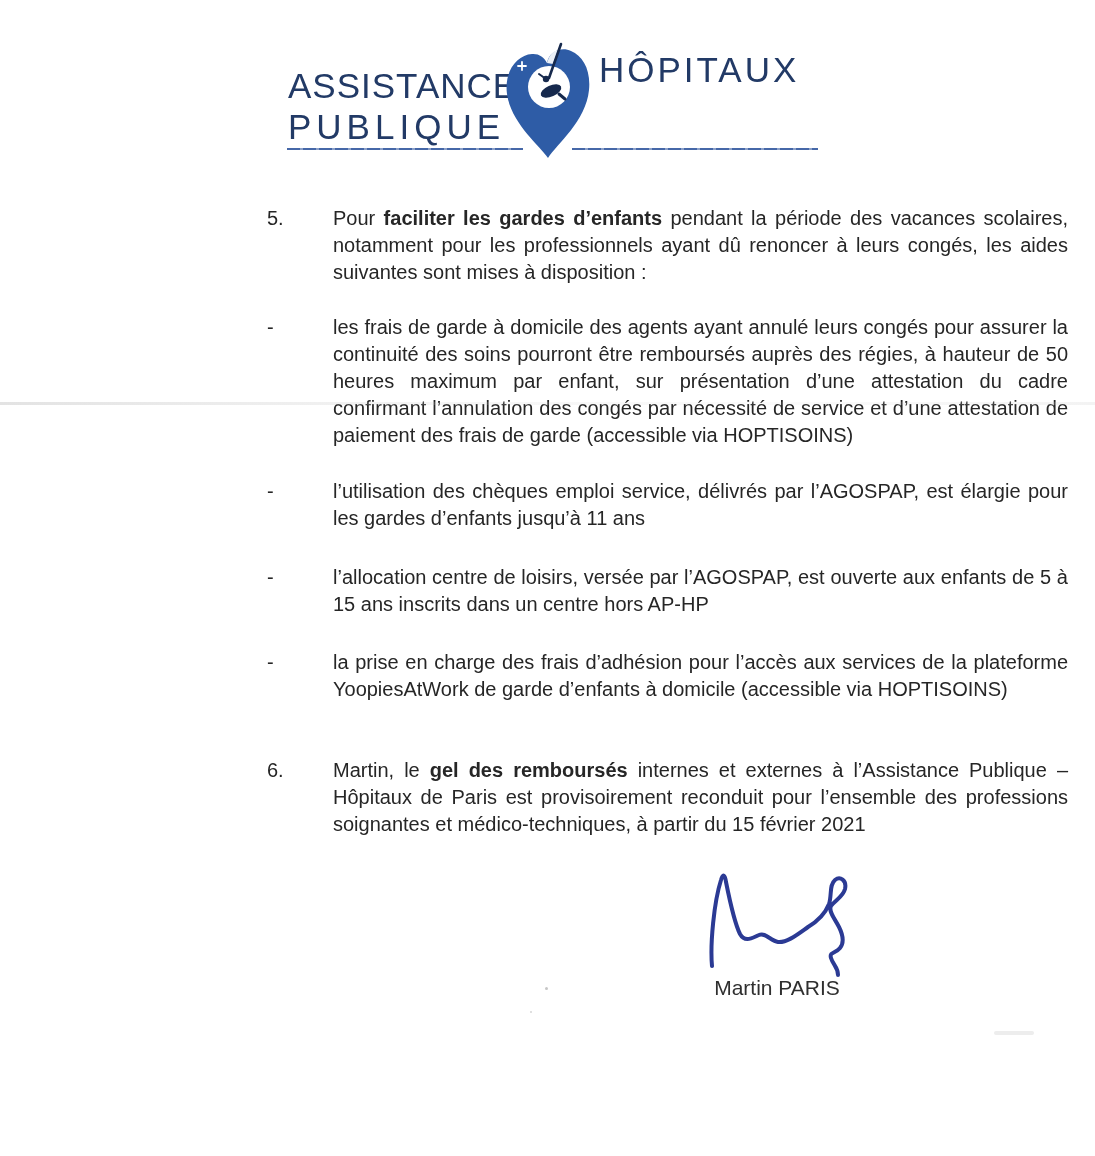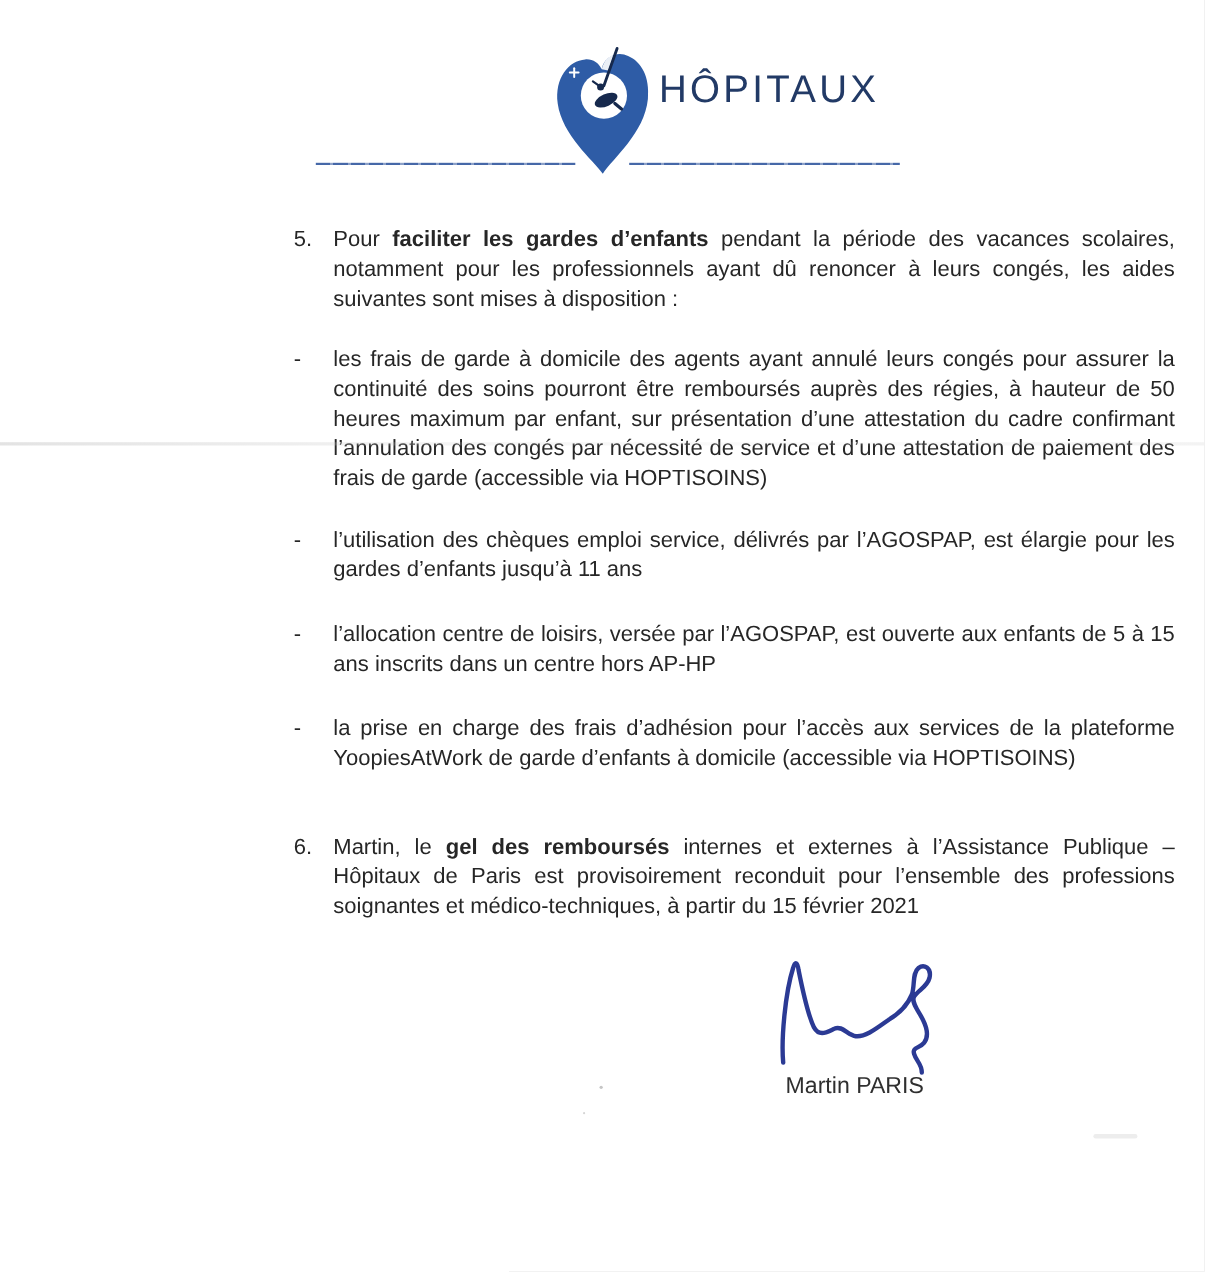--- a/index.html
+++ b/index.html
@@ -8,40 +8,40 @@
     width:1095px;height:1156px;
     background:#ffffff;
     overflow:hidden;
     font-family:"Liberation Sans","DejaVu Sans",sans-serif;
     color:#262626;
   }
   
   .logo{position:absolute;top:0;left:0;width:100%;height:175px;}
   .logo-text{position:absolute;color:#223a66;font-weight:500;line-height:1;}
   .logo-left{left:288px;top:68px;width:224px;}
-  .logo-right{left:599px;top:64px;width:222px;}
+  .logo-right{left:599px;top:52px;width:222px;}
   .logo-line1-l{font-size:35px;letter-spacing:1px;}
   .logo-line2-l{font-size:35px;letter-spacing:5px;margin-top:6px;}
   .logo-line1-r{font-size:35px;letter-spacing:3px;}
   .logo-line2-r{font-size:35px;letter-spacing:7px;margin-top:6px;}
   .logo-underline{
     position:absolute;top:148px;height:2px;
     background:repeating-linear-gradient(90deg,#4668a8 0 13px,#8ba0c8 13px 16px);
   }
   .ul-left{left:287px;width:236px;}
   .ul-right{left:572px;width:246px;}
   .heart{position:absolute;left:501px;top:42px;}
   
   .content{
     position:absolute;left:267px;top:205px;width:801px;
     font-size:20px;line-height:27px;
   }
   .item{display:flex;}
   .marker{width:36px;flex:0 0 36px;}
-  .itext{flex:1;text-align:justify;}
+  .itext{flex:1;text-align:justify;margin-left:30px;}
   .item-5{margin-bottom:28px;}
   .bullet-1{margin-bottom:29px;}
   .bullet-2{margin-bottom:32px;}
   .bullet-3{margin-bottom:31px;}
   .bullet-4{margin-bottom:54px;}
   b{font-weight:bold;}
   
   .sig-wrap{position:absolute;left:697px;top:864px;width:160px;}
   .sig-name{
     position:absolute;left:702px;top:976px;width:150px;
@@ -55,20 +55,24 @@
   .speck1{position:absolute;left:545px;top:987px;width:3px;height:3px;border-radius:50%;background:#c6c6c6;}
   .speck2{position:absolute;left:530px;top:1011px;width:2px;height:2px;border-radius:50%;background:#d6d6d6;}
   .smudge{position:absolute;left:994px;top:1031px;width:40px;height:4px;border-radius:2px;background:#ededed;}
 </style>
 </head>
 <body>
 
 <div class="page">
 
   <div class="logo">
+    <div class="logo-text logo-left">
+      <div class="logo-line1-l">ASSISTANCE</div>
+      <div class="logo-line2-l">PUBLIQUE</div>
+    </div>
 
     <svg class="heart" width="94" height="120" viewBox="0 0 94 120">
 
       <path d="M47 116 C38 103 10 81 6 52 C3 29 16 13 31 12 C38 11.5 43 15 46 21
                C47 15 51 10 57 8 C62 6.5 66 7 70 9 C82 14 90 28 88 48 C85 79 56 102 47 116 Z" fill="#2e5ca6"></path>
 
       <path d="M46 21 C48 13 52 9 57 8 L52 22 Z" fill="#ffffff" opacity="0.9"></path>
 
       <circle cx="48" cy="45" r="21" fill="#ffffff"></circle>
 

